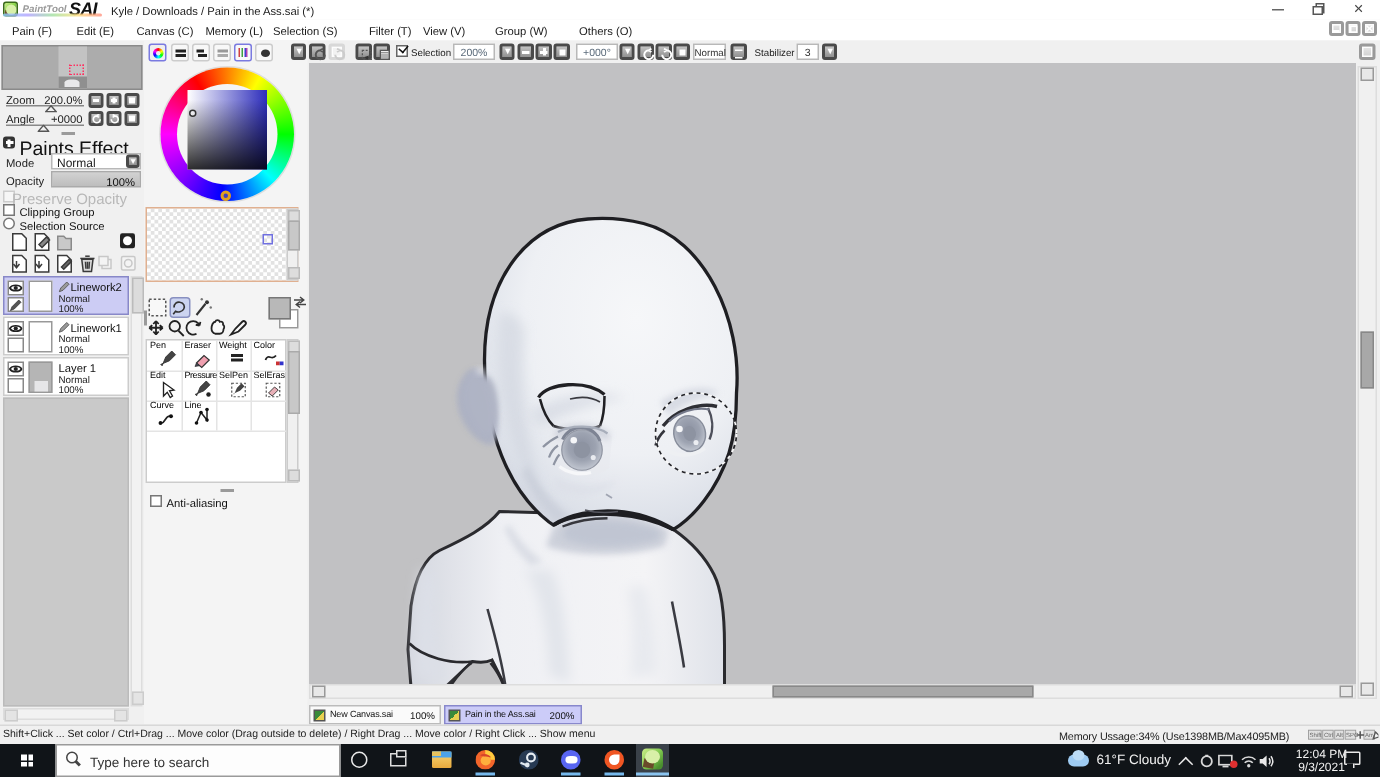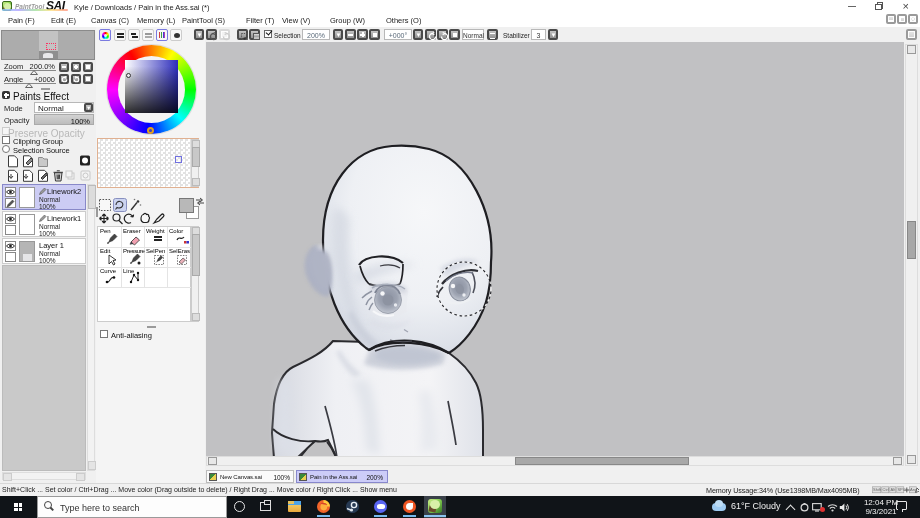--- a/index.html
+++ b/index.html
@@ -28,21 +28,21 @@
 <div class="abs" style="left:876.5px;top:2px;width:4.5px;height:4.5px;border:1px solid #555;background:#fff"></div>
 <div class="abs" style="left:875px;top:3.5px;width:4.5px;height:4.5px;border:1px solid #555;background:#fff"></div>
 <div class="abs" style="left:902.5px;top:-0.5px;font-size:11px;color:#444">×</div>
 
 <div class="abs" style="left:0;top:13px;width:920px;height:14px;background:#ffffff"></div>
 <div class="abs" style="left:0;top:16px;width:920px;height:10px;font-size:7.5px;color:#1a1a1a">
 <span class="abs" style="left:8px">Pain (F)</span>
 <span class="abs" style="left:51px">Edit (E)</span>
 <span class="abs" style="left:91px">Canvas (C)</span>
 <span class="abs" style="left:137px">Memory (L)</span>
-<span class="abs" style="left:182px">PaintTool (S)</span>
+<span class="abs" style="left:182px">Selection (S)</span>
 <span class="abs" style="left:246px">Filter (T)</span>
 <span class="abs" style="left:282px">View (V)</span>
 <span class="abs" style="left:330px">Group (W)</span>
 <span class="abs" style="left:386px">Others (O)</span>
 </div>
 
 <div class="btn lite" style="left:886px;top:14px;width:10px;height:10px"></div>
 <div class="abs" style="left:888px;top:20px;width:5px;height:2px;background:#fff"></div>
 <div class="btn lite" style="left:897px;top:14px;width:10px;height:10px"></div>
 <div class="abs" style="left:899.5px;top:16.5px;width:5px;height:5px;border:1px solid #fff;box-sizing:border-box"></div>
@@ -169,21 +169,21 @@
     </div>
   <div class="btn dark" style="left:83px;top:74px;width:10px;height:10px">
       <span class="abs" style="left:1px;top:1px;width:4px;height:4px;background:#fff"></span>
     </div>
   <div class="abs" style="left:41px;top:88px;width:9px;height:2px;background:#9a9a9a"></div>
 
   <div class="abs" style="left:2px;top:91px;width:8px;height:8px;background:#333;border-radius:2px">
       <span class="abs" style="left:1.5px;top:3px;width:5px;height:2px;background:#fff"></span>
       <span class="abs" style="left:3px;top:1.5px;width:2px;height:5px;background:#fff"></span>
     </div>
-  <div class="abs" style="left:13px;top:91px;font-size:10px;color:#111">Paints Effect</div>
+  <div class="abs" style="left:13px;top:91px;font-size:13px;color:#111">Paints Effect</div>
 
   <div class="abs" style="left:4px;top:104px;font-size:7.5px;color:#222">Mode</div>
   <div class="combo" style="left:34px;top:102px;width:60px;height:11px;color:#222;line-height:11px"><span style="padding-left:3px">Normal</span></div>
   <div class="btn dark" style="left:84px;top:103px;width:9px;height:9px">
       <span class="abs" style="left:0px;top:-0.5px;font-size:5.5px;color:#fff">▼</span>
     </div>
 
   <div class="abs" style="left:4px;top:116px;font-size:7.5px;color:#222">Opacity</div>
   <div class="abs" style="left:34px;top:114px;width:60px;height:11px;background:linear-gradient(#d2d2d2,#bdbdbd);border:1px solid #aaa;box-sizing:border-box">
       <span class="abs" style="right:3px;top:1.5px;font-size:7.5px;color:#111">100%</span>

